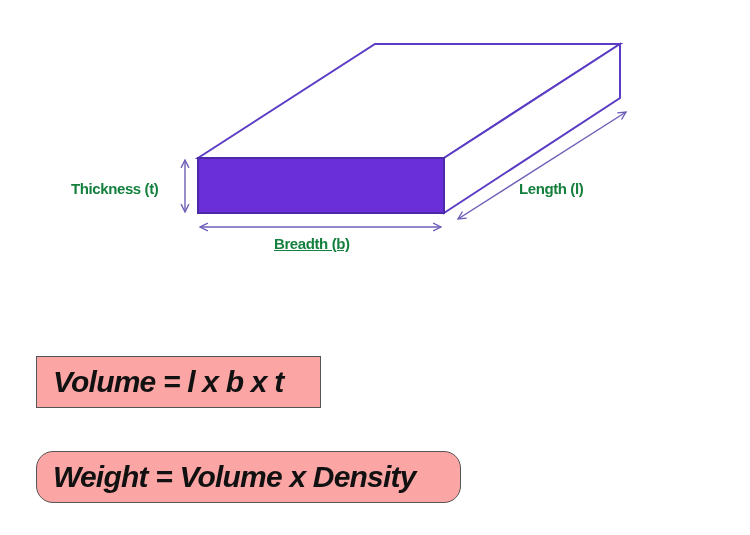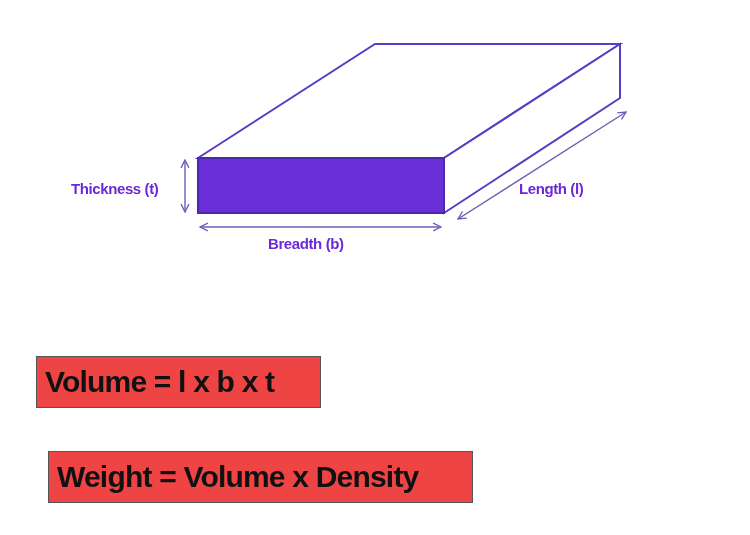--- a/index.html
+++ b/index.html
@@ -1,24 +1,24 @@
 <!DOCTYPE html>
 <html><head>
 <meta charset="utf-8">
 <style>
   html, body { margin: 0; padding: 0; background: #ffffff; }
   body { width: 750px; height: 535px; position: relative; overflow: hidden;
          font-family: "Liberation Sans", "DejaVu Sans", sans-serif; }
   svg.diagram { position: absolute; left: 0; top: 0; }
-  .label { position: absolute; font-weight: bold; color: #6d28d9; font-size: 15px;
+  .label { position: absolute; font-weight: bold; color: #15803d; font-size: 15px;
            letter-spacing: -0.4px; white-space: nowrap; }
-  .formula-box { position: absolute; border: 1.5px solid #555; background: #ef4444;
+  .formula-box { position: absolute; border: 1.5px solid #555; background: #fca5a5;
                  box-sizing: border-box; display: flex; align-items: center;
-                 padding-left: 8px; font-weight: bold; color: #111;
-                 font-size: 30px; letter-spacing: -0.8px; white-space: nowrap; }
+                 padding-left: 16px; font-weight: bold; color: #111;
+                 font-size: 30px; letter-spacing: -0.8px; white-space: nowrap; font-style: italic; }
 </style>
 </head>
 <body>
 
 <svg class="diagram" width="750" height="535" viewBox="0 0 750 535">
   <defs>
     <marker id="ah" viewBox="0 0 10 10" refX="9" refY="5" markerWidth="7" markerHeight="7" orient="auto-start-reverse">
       <path d="M1,1 L9,5 L1,9" fill="none" stroke="#6d5fb8" stroke-width="1.4"></path>
     </marker>
   </defs>
@@ -30,17 +30,17 @@
   <rect x="198" y="158" width="246" height="55" fill="#6a2fd9" stroke="#4a2aa8" stroke-width="2"></rect>
 
   <line x1="185" y1="160" x2="185" y2="212" stroke="#6d5fb8" stroke-width="1.4" marker-start="url(#ah)" marker-end="url(#ah)"></line>
 
   <line x1="200" y1="227" x2="441" y2="227" stroke="#6d5fb8" stroke-width="1.4" marker-start="url(#ah)" marker-end="url(#ah)"></line>
 
   <line x1="458" y1="219" x2="626" y2="112" stroke="#6d5fb8" stroke-width="1.4" marker-start="url(#ah)" marker-end="url(#ah)"></line>
 </svg>
 
 <div class="label" style="left:71px; top:180px;">Thickness (t)</div>
-<div class="label" style="left:268px; top:235px;">Breadth (b)</div>
+<div class="label" style="left:274px; top:235px;text-decoration:underline;">Breadth (b)</div>
 <div class="label" style="left:519px; top:180px;text-align:center;">Length (l)</div>
 
 <div class="formula-box" style="left:36px; top:356px; width:285px; height:52px;">Volume = l x b x t</div>
-<div class="formula-box" style="left:48px; top:451px; width:425px; height:52px;">Weight = Volume x Density</div>
+<div class="formula-box" style="left:36px; top:451px; width:425px; height:52px;border-radius:17px;">Weight = Volume x Density</div>
 
 </body></html>

